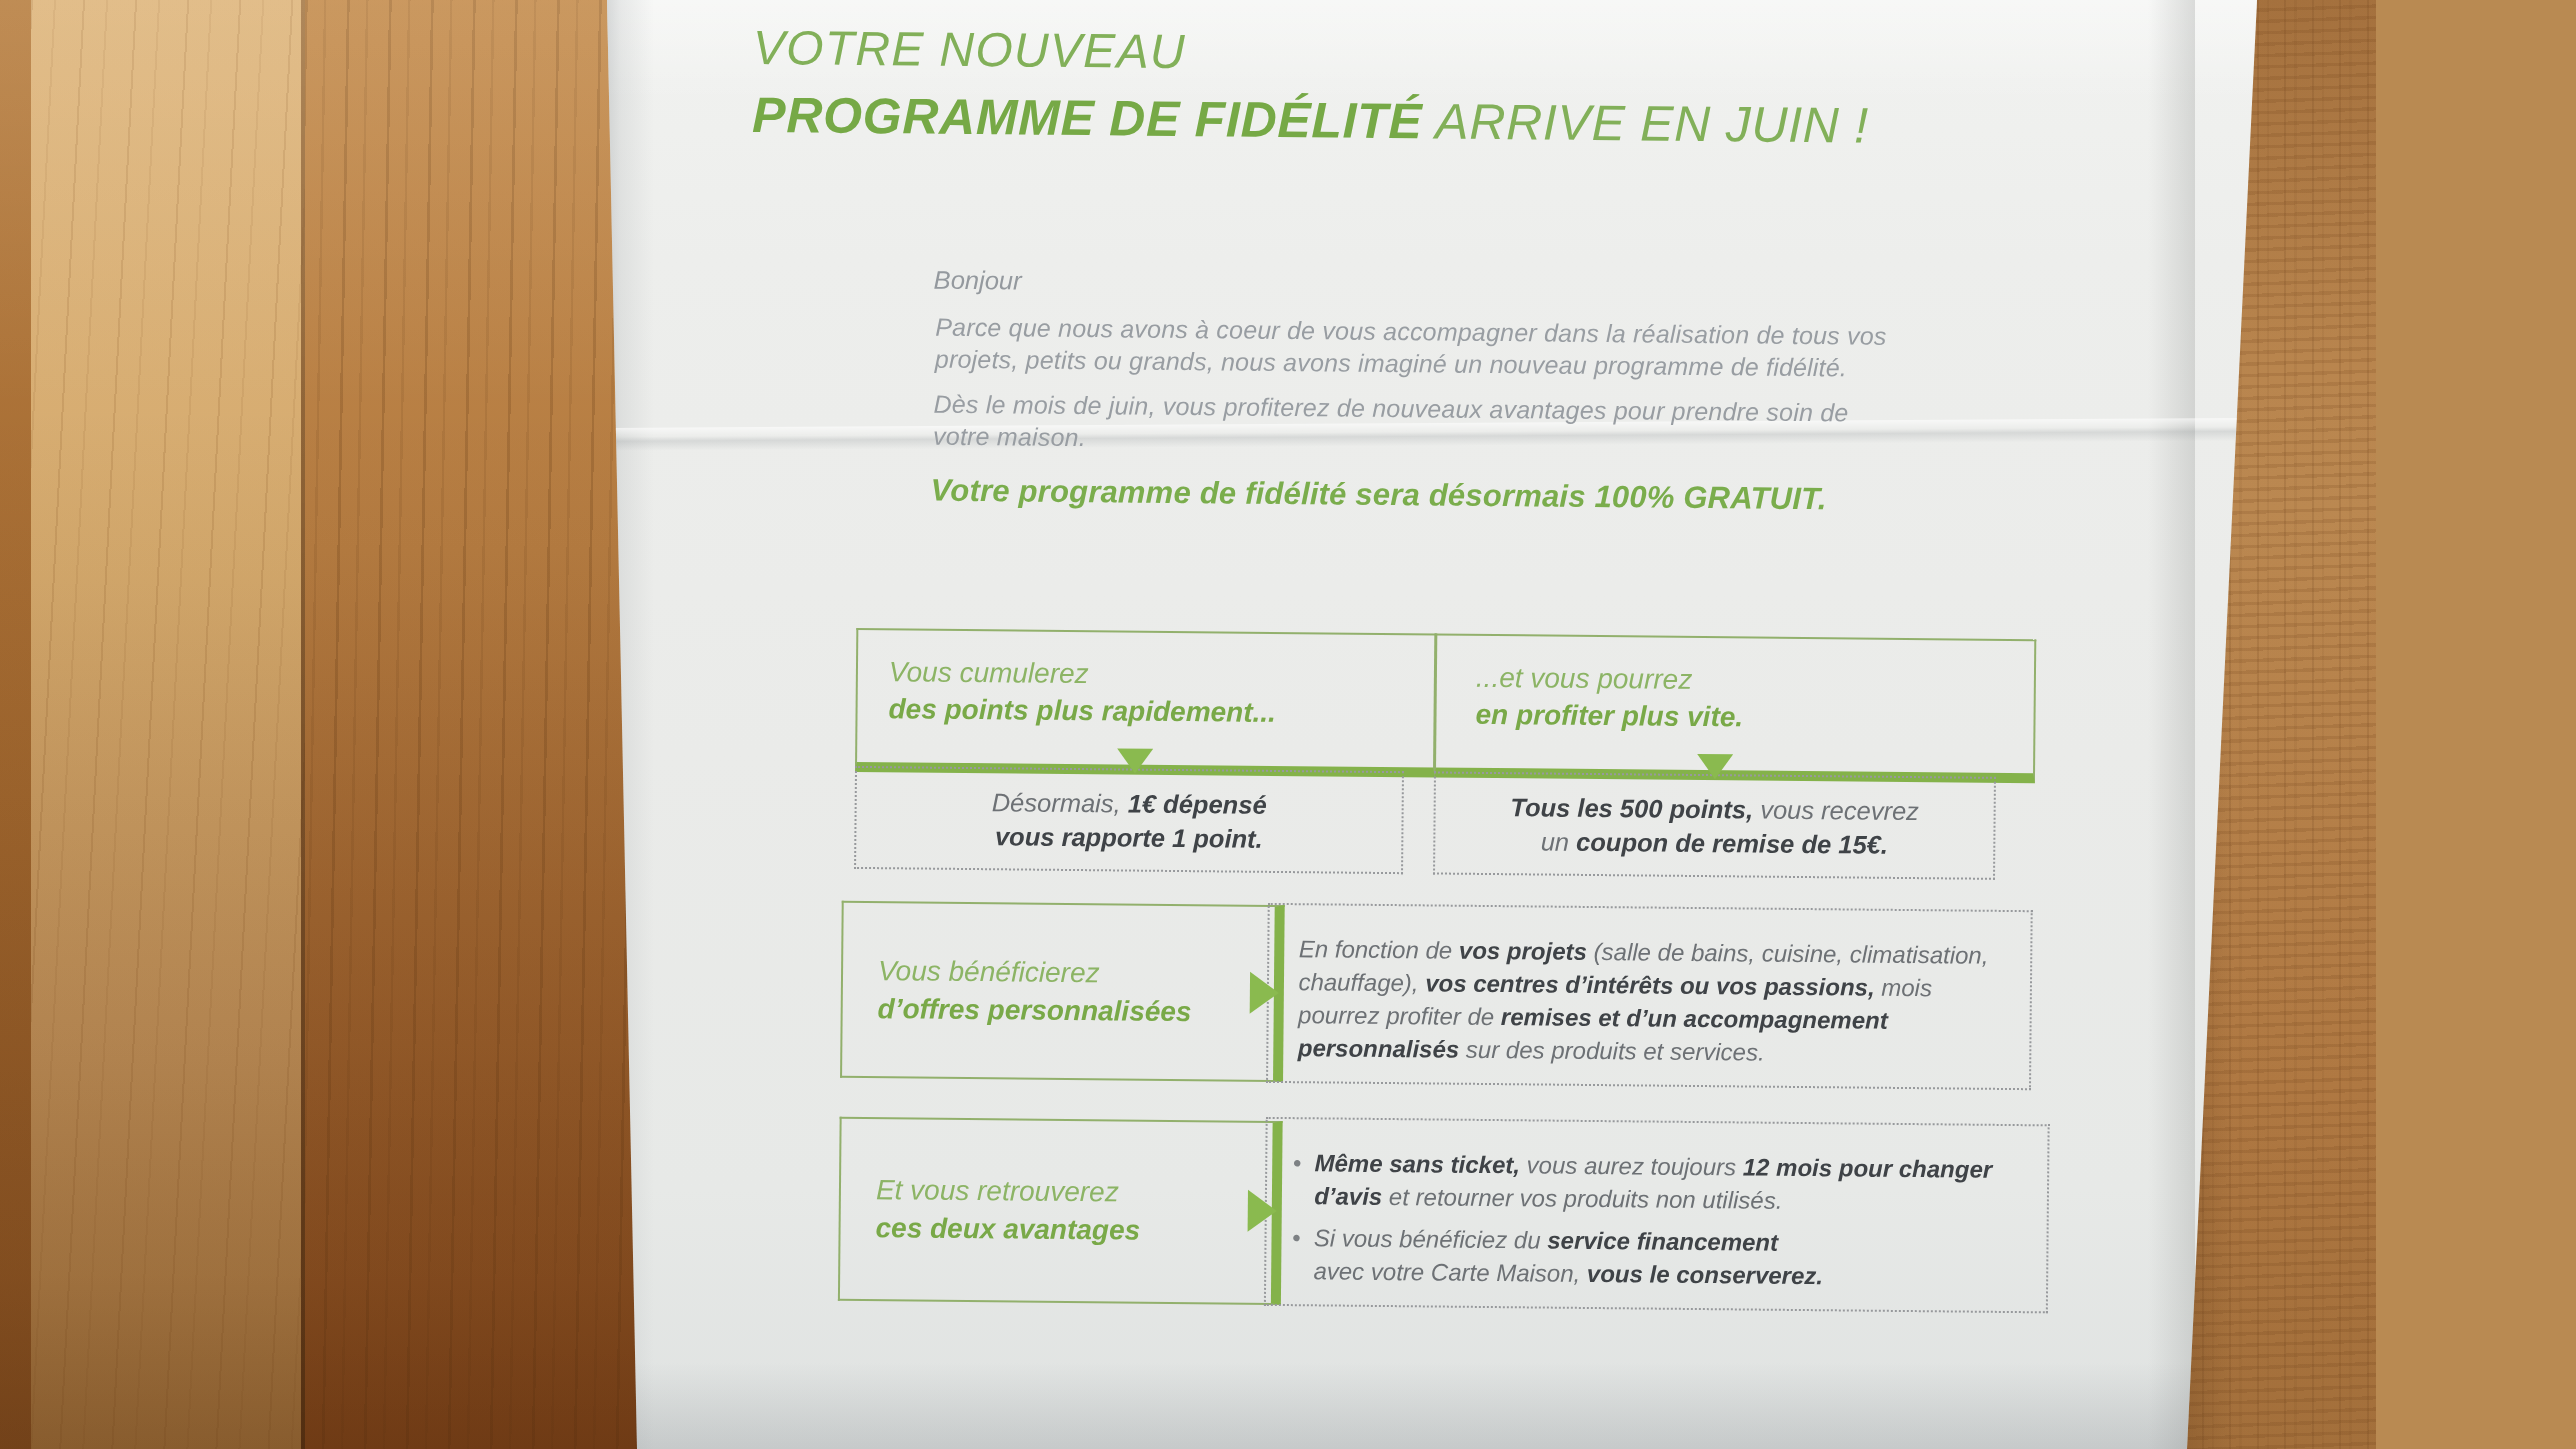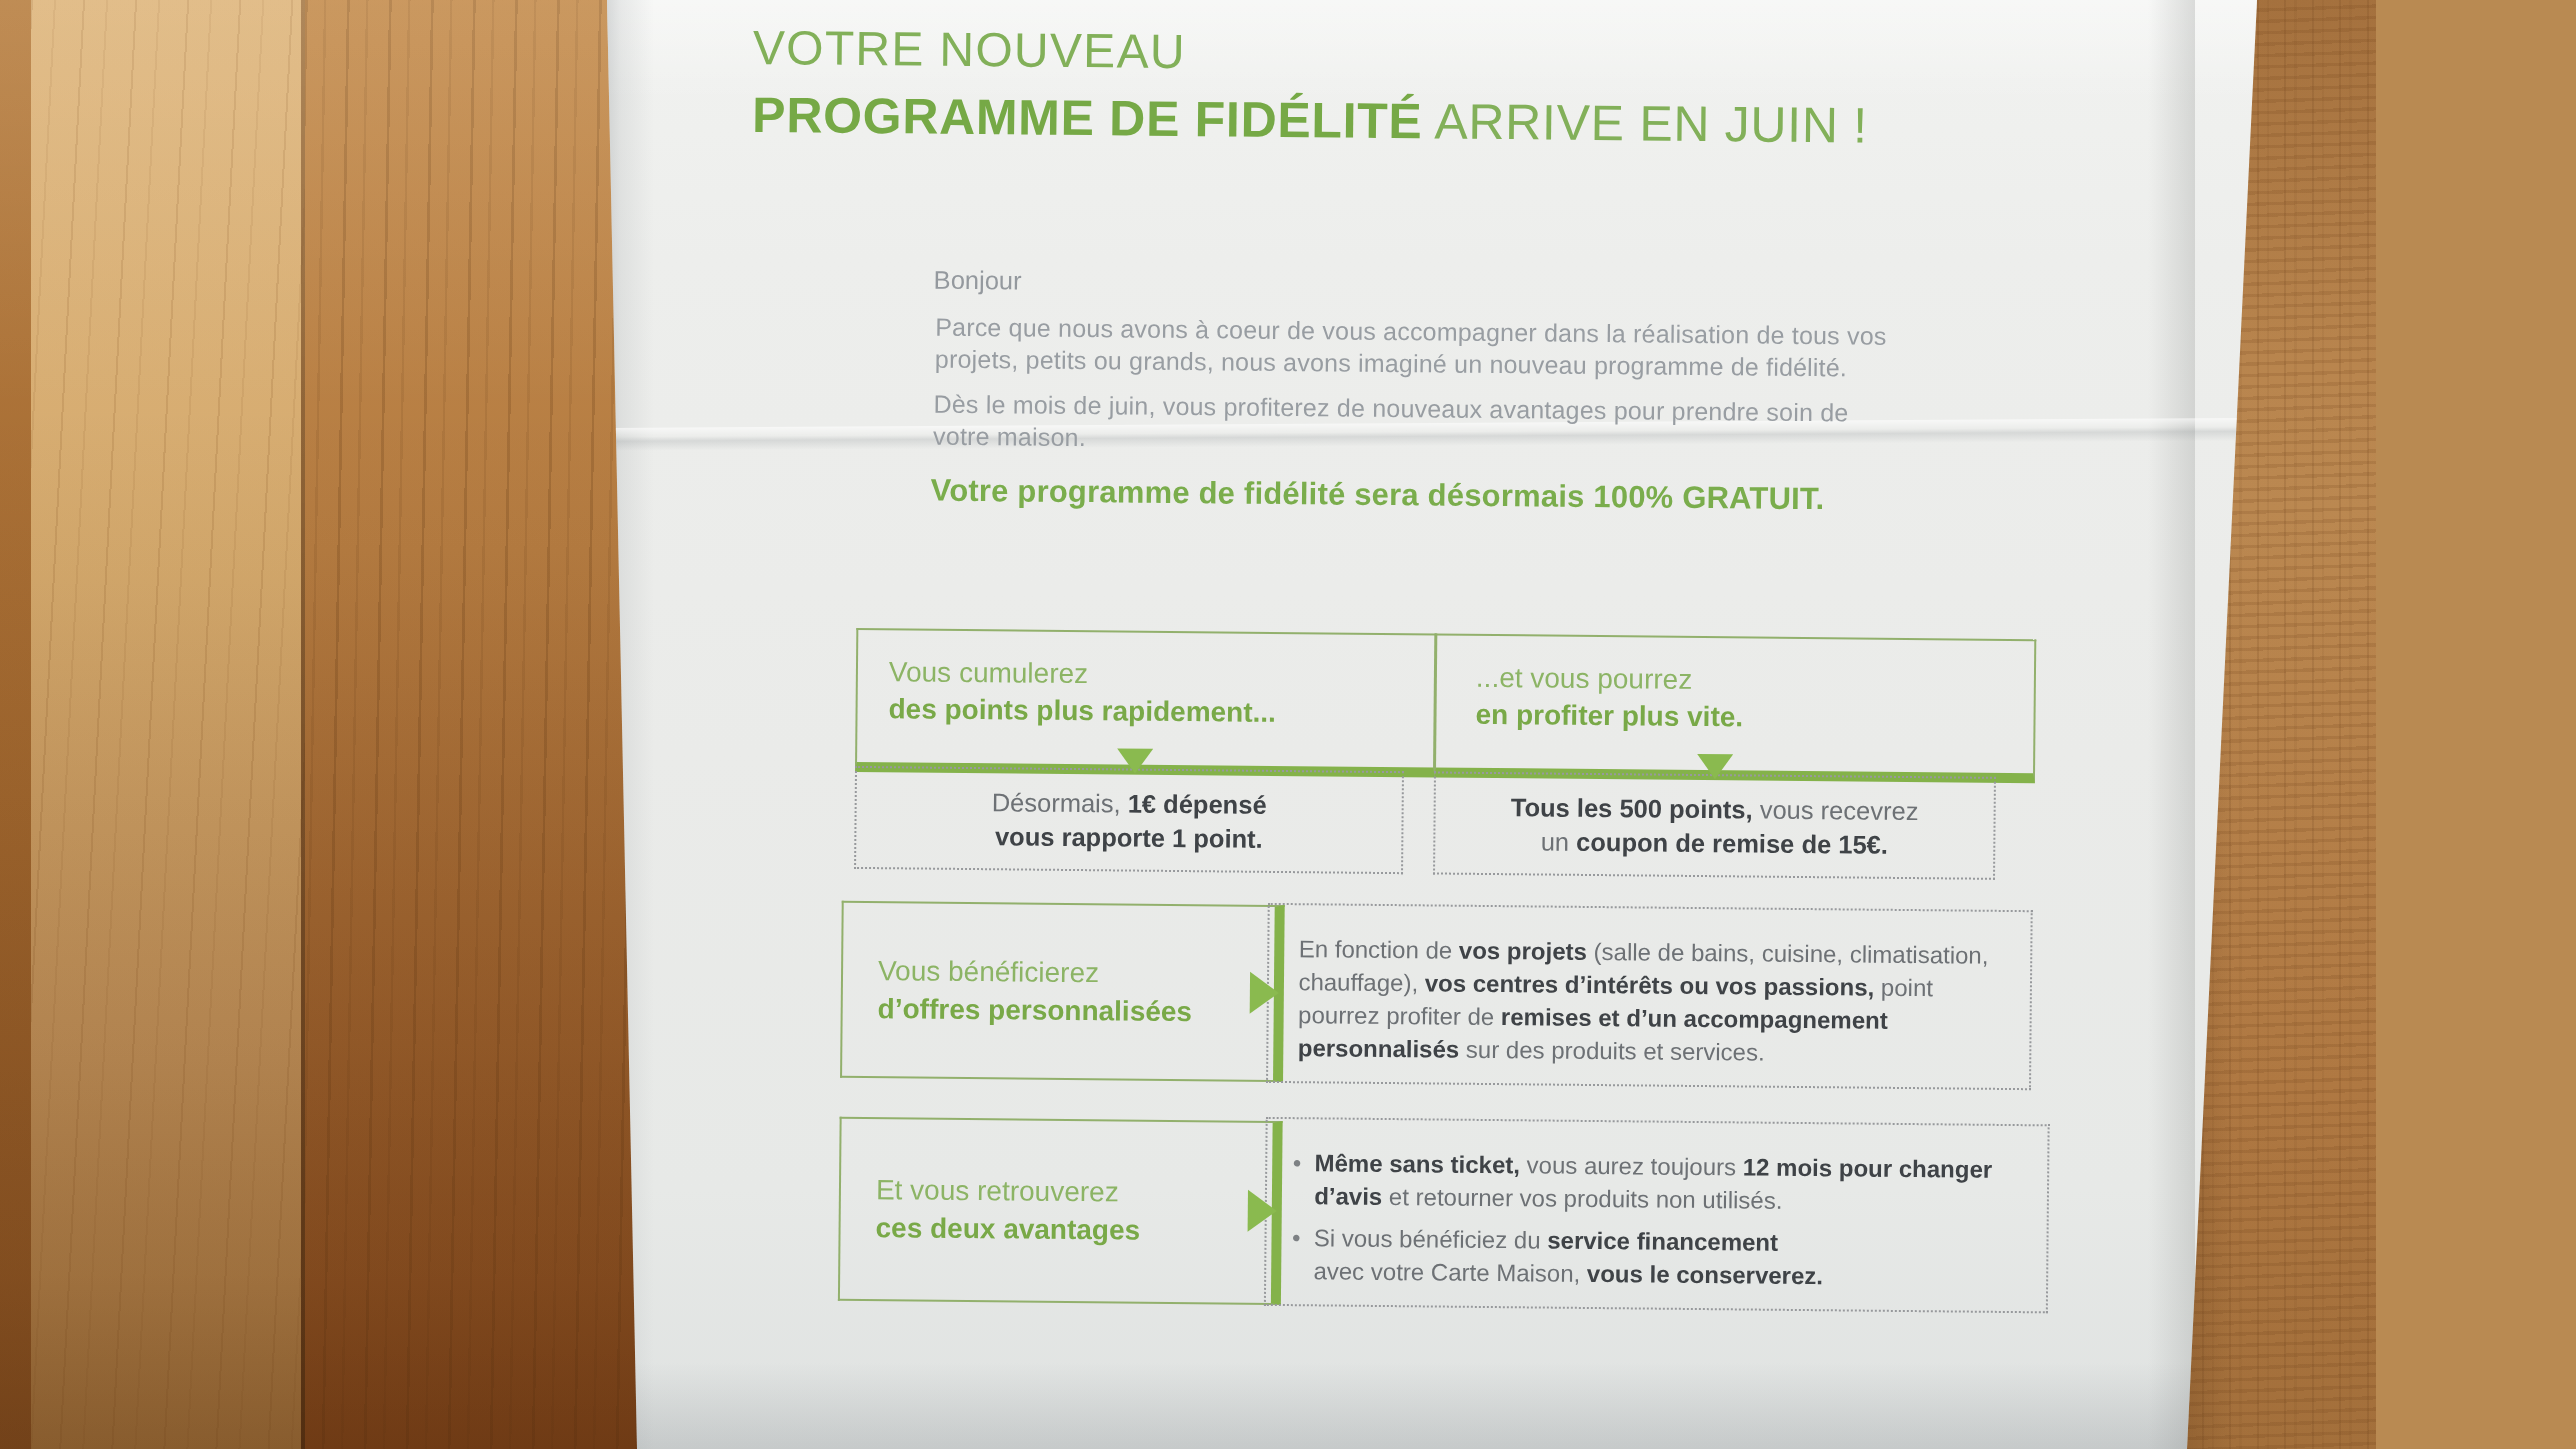--- a/index.html
+++ b/index.html
@@ -1,17 +1,17 @@
 <!DOCTYPE html>
 <html style="font-size:10.7px"><head>
 <meta charset="utf-8">
 <style>
   html,body{margin:0;padding:0;background:#b98a52;}
   .scene{position:relative;width:2376px;height:1449px;overflow:hidden;
-         font-family:"Liberation Sans",sans-serif;background:#f9a8d4;}
+         font-family:"Liberation Sans",sans-serif;background:#f9a8d4;font-style:italic;}
 
   
   .wood{position:absolute;top:0;height:100%;z-index:1;}
   .wood-left{left:0;width:671px;}
   .wood-right{left:2174px;width:402px;}
   .plank{position:absolute;top:0;height:100%;}
   .pl-edge{left:0;width:31px;
     background:linear-gradient(to bottom,#b57c40,#a2682f 55%,#8a5222);}
   .pl-1{left:31px;width:274px;
     background:
@@ -178,21 +178,21 @@
           <div class="rl"><span class="seg">un </span><span class="seg b">coupon de remise de 15€.</span></div>
         </div>
 
       <div class="sbox sb2">
         <div class="l1">Vous bénéficierez</div>
         <div class="l2">d’offres personnalisées</div>
       </div>
       <div class="tri-right tr2"></div>
       <div class="dotted d3">
           <div class="rl"><span class="seg">En fonction de </span><span class="seg b">vos projets</span><span class="seg"> (salle de bains, cuisine, climatisation,</span></div>
-          <div class="rl"><span class="seg">chauffage), </span><span class="seg b">vos centres d’intérêts ou vos passions,</span><span class="seg"> point</span></div>
+          <div class="rl"><span class="seg">chauffage), </span><span class="seg b">vos centres d’intérêts ou vos passions,</span><span class="seg"> mois</span></div>
           <div class="rl"><span class="seg">pourrez profiter de </span><span class="seg b">remises et d’un accompagnement</span></div>
           <div class="rl"><span class="seg b">personnalisés</span><span class="seg"> sur des produits et services.</span></div>
         </div>
 
       <div class="sbox sb3">
         <div class="l1">Et vous retrouverez</div>
         <div class="l2">ces deux avantages</div>
       </div>
       <div class="tri-right tr3"></div>
       <div class="dotted d4">

